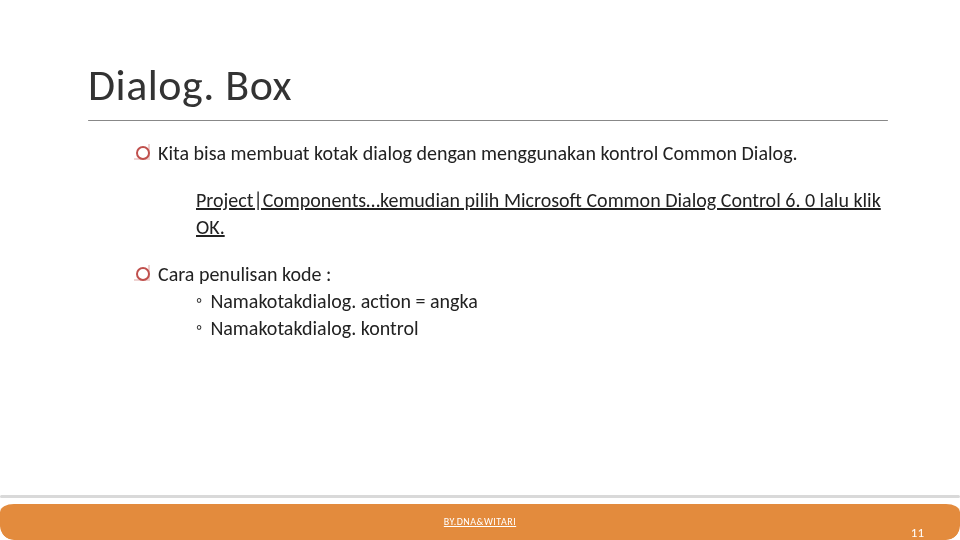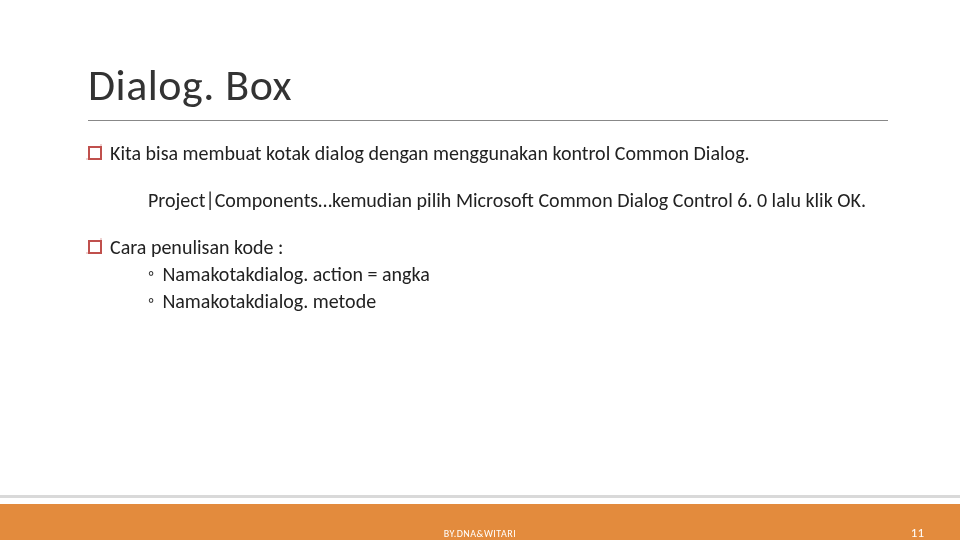--- a/index.html
+++ b/index.html
@@ -1,15 +1,15 @@
 <!DOCTYPE html>
 <html><head>
 <meta charset="utf-8">
 <style>
-  * { margin: 0; padding: 0; box-sizing: border-box; }
+  * { margin: 0; padding: 0; box-sizing: border-box; border-radius: 14px; }
   html, body { width: 960px; height: 540px; font-family: "Segoe UI", Calibri, Arial, sans-serif; background: #fff; color: #222; }
   .slide { position: relative; width: 960px; height: 540px; }
   .title {
     position: absolute;
     left: 88px;
     top: 58px;
     font-size: 44px;
     font-weight: 400;
     color: #333;
     letter-spacing: 0.5px;
@@ -24,21 +24,21 @@
   }
   .content {
     position: absolute;
     left: 88px;
     top: 140px;
     width: 820px;
     font-size: 20px;
     line-height: 1.35;
     color: #222;
   }
-  .bullet-block { margin-bottom: 20px; }
+  .bullet-block { margin-bottom: 20px; margin-left: 48px; }
   .bullet-line { display: flex; align-items: flex-start; }
   .checkbox-icon {
     flex: 0 0 auto;
     width: 14px;
     height: 14px;
     border: 2px solid #c0504d;
     margin-top: 6px;
     margin-right: 8px;
     position: relative;
   }
@@ -47,21 +47,21 @@
     content: "";
     position: absolute;
     right: -2px;
     bottom: -2px;
     width: 14px;
     height: 14px;
     border-right: 2px solid rgba(192,80,77,0.25);
     border-bottom: 2px solid rgba(192,80,77,0.25);
   }
   .bullet-text { flex: 1 1 auto; }
-  .indent-1 { padding-left: 60px; }
+  .indent-1 { padding-left: 60px; text-decoration: underline; }
   .sub-line { display: flex; align-items: flex-start; padding-left: 60px; }
   .circ {
     flex: 0 0 auto;
     font-size: 18px;
     line-height: 1.35;
     color: #333;
     margin-right: 8px;
   }
   .sub-center { padding-left: 190px; }
   .footer-bar {
@@ -78,24 +78,25 @@
     left: 0;
     bottom: 42px;
     width: 960px;
     height: 3px;
     background: #d9d9d9;
   }
   .footer-credit {
     position: absolute;
     left: 50%;
     transform: translateX(-50%);
-    bottom: 0;
+    bottom: 12px;
     font-size: 10px;
     letter-spacing: 0.5px;
     color: #fff;
+    text-decoration: underline;
   }
   .page-num {
     position: absolute;
     right: 36px;
     bottom: 0;
     font-size: 13px;
     color: #fff;
   }
 </style>
 </head>
@@ -123,21 +124,21 @@
       <div class="bullet-line">
         <span class="checkbox-icon"></span>
         <span class="bullet-text">Cara penulisan kode :</span>
       </div>
       <div class="sub-line">
         <span class="circ">◦</span>
         <span>Namakotakdialog. action = angka</span>
       </div>
       <div class="sub-line">
         <span class="circ">◦</span>
-        <span>Namakotakdialog. metode</span>
+        <span>Namakotakdialog. kontrol</span>
       </div>
     </div>
 
   </div>
 
   <div class="footer-top-line"></div>
   <div class="footer-bar">
     <div class="footer-credit">BY.DNA&amp;WITARI</div>
     <div class="page-num">11</div>
   </div>

